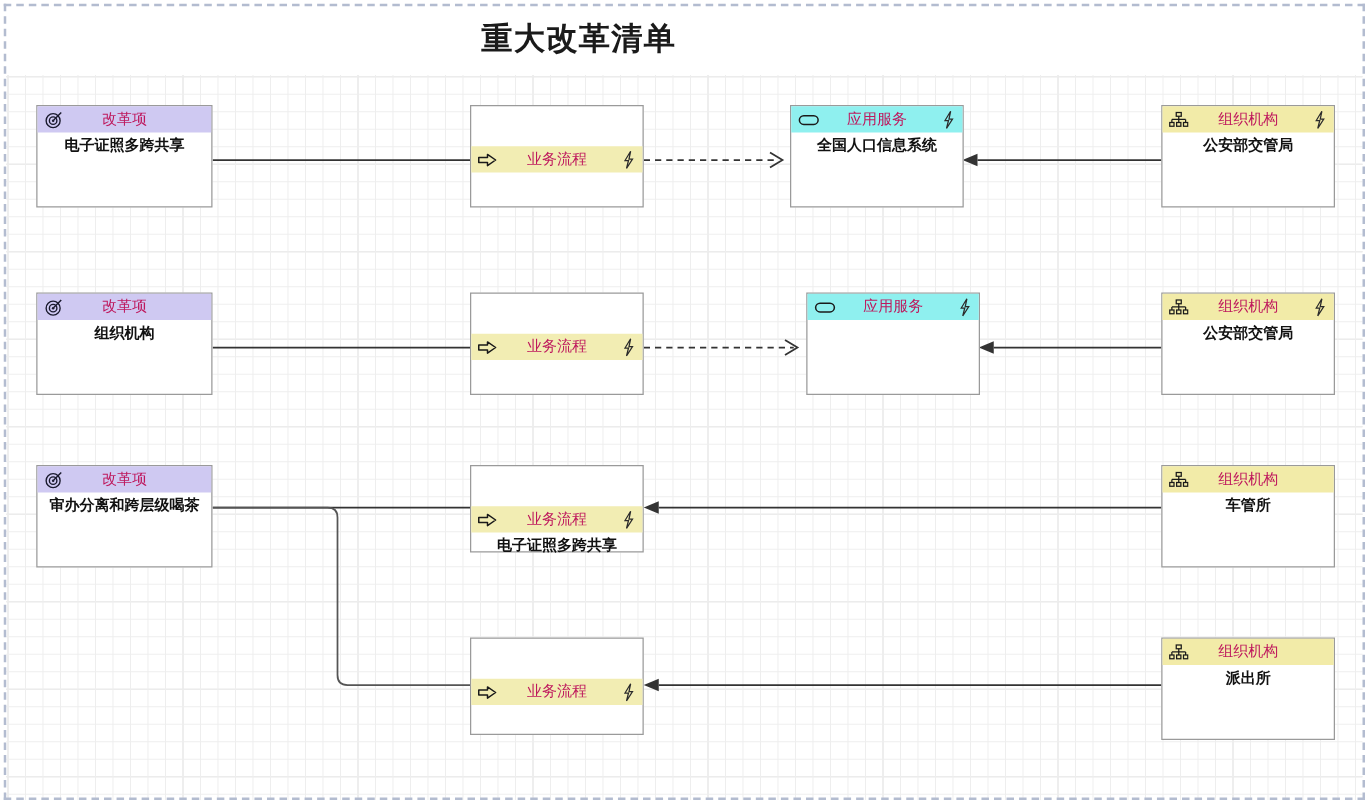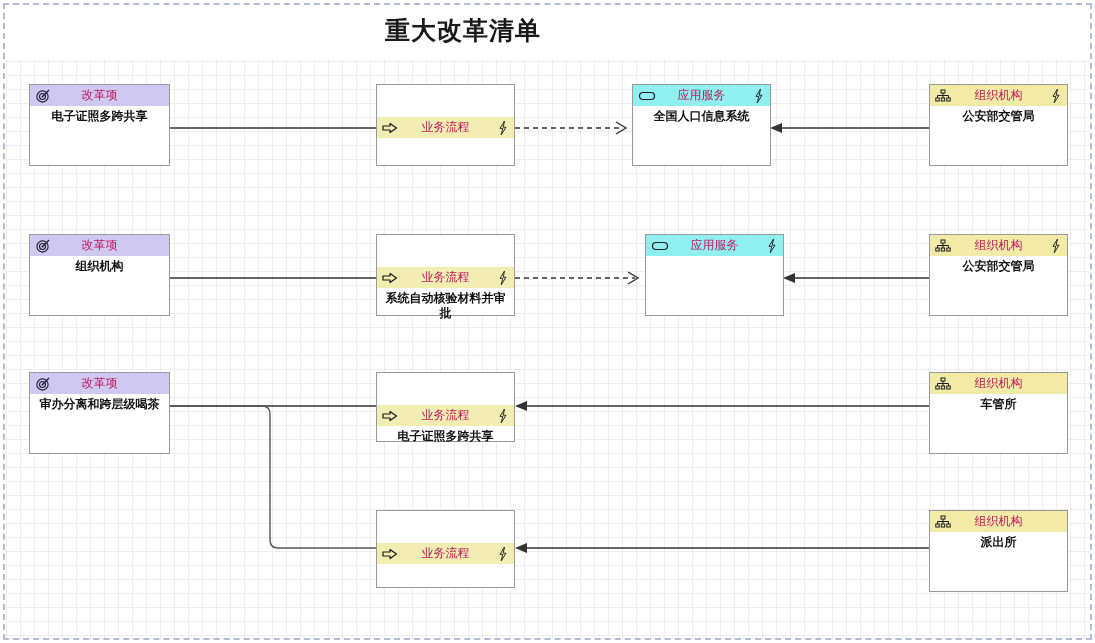--- a/index.html
+++ b/index.html
@@ -304,21 +304,20 @@
           <path d="M1 6 L8 6 L8 3.5 L14.5 8 L8 12.5 L8 10 L1 10 Z" fill="none" stroke="#1a1a1a" stroke-width="1.2" stroke-linejoin="round"></path>
         </svg>
       </span>
       <span class="hdr-label">业务流程</span>
       <span class="hdr-icon-right">
         <svg width="12" height="16" viewBox="0 0 12 16">
           <path d="M7.5 1 L3 8.4 L5.8 8.4 L4.2 14.8 L9 7.2 L6.2 7.2 Z" fill="none" stroke="#2b2b2b" stroke-width="1"></path>
         </svg>
       </span>
     </div>
-    <div class="node-body">系统自动核验材料并审批</div>
   </div>
 
   <div class="node" style="left:645px; top:234px; width:139px; height:82px;">
     <div class="node-header fill-service">
       <span class="hdr-icon-left">
         <svg width="18" height="16" viewBox="0 0 18 16">
           <rect x="1.5" y="4.5" width="15" height="7" rx="3.5" ry="3.5" fill="none" stroke="#1a1a1a" stroke-width="1.2"></rect>
         </svg>
       </span>
       <span class="hdr-label">应用服务</span>

